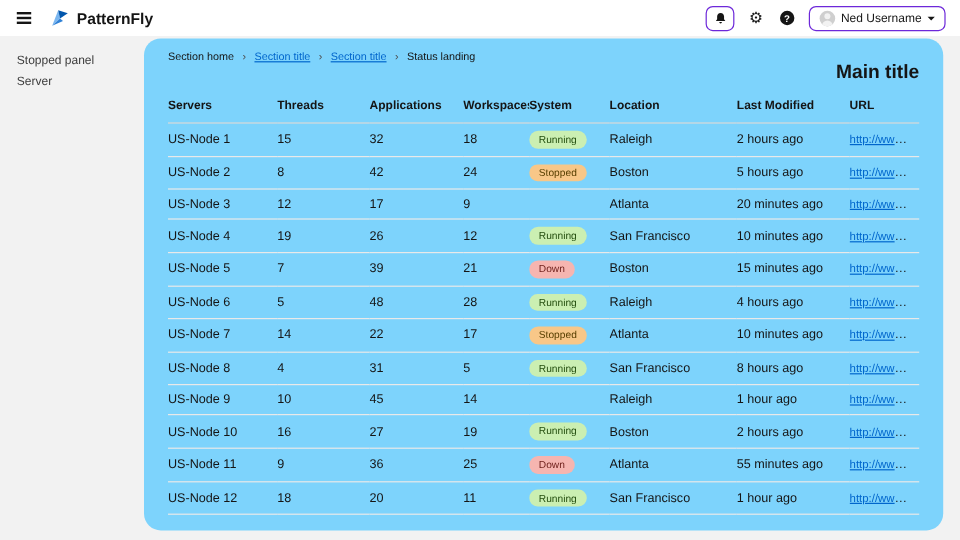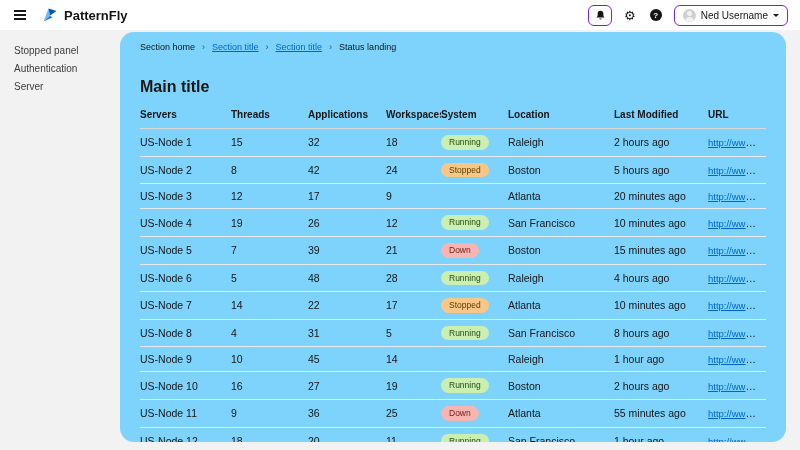--- a/index.html
+++ b/index.html
@@ -40,21 +40,21 @@
 
   
   .content-card {
     position:absolute; left:120px; top:32px; right:14px; bottom:8px;
     background:#7dd3fc; border-radius:14px; padding:10px 20px; overflow:hidden;
   }
   .breadcrumb { display:flex; align-items:center; gap:7px; font-size:9px; }
   .bc-item { color:#151515; text-decoration:none; }
   .bc-link { text-decoration:underline; cursor:pointer; }
   .bc-sep { color:#4d4d4d; font-size:9px; line-height:1; }
-  .page-title { font-size:16px; font-weight:bold; margin:26px 0 5px; }
+  .page-title { font-size:16px; font-weight:bold; margin:0 0 5px;text-align:right; }
   .page-subtitle { font-size:10px; margin:0 0 12px; }
 
   
   table { width:100%; border-collapse:collapse; table-layout:fixed; }
   th { text-align:left; font-size:10px; font-weight:bold; padding:8px 8px 8px 0; border-bottom:1px solid #d9d9d9; white-space:nowrap; overflow:hidden; }
   td { font-size:10.5px; padding:6px 8px 6px 0; border-bottom:1px solid #e9e9e9; white-space:nowrap; overflow:hidden; text-overflow:ellipsis; }
   .pill { display:inline-block; border-radius:9px; padding:2px 8px; font-size:8.5px; line-height:1.25; }
   .url-link { font-size:9.5px; text-decoration:underline; cursor:pointer; }
 </style>
 </head>
@@ -94,21 +94,20 @@
     <button class="icon-btn bordered user-btn">
       <span class="avatar"></span>
       <span>Ned Username</span>
       <span class="caret"></span>
     </button>
   </div>
 </header>
 
 <nav class="sidebar" id="sidebar-nav">
     <a class="nav-item">Stopped panel</a>
-    <a class="nav-item">Authentication</a>
     <a class="nav-item">Server</a>
   </nav>
 
 <main class="content-card">
   <div class="breadcrumb" id="breadcrumb">
       <span class="bc-item">Section home</span>
       <span class="bc-sep">›</span>
       <a class="bc-item bc-link" style="color: rgb(0, 102, 204);">Section title</a>
       <span class="bc-sep">›</span>
       <a class="bc-item bc-link" style="color: rgb(0, 102, 204);">Section title</a>

